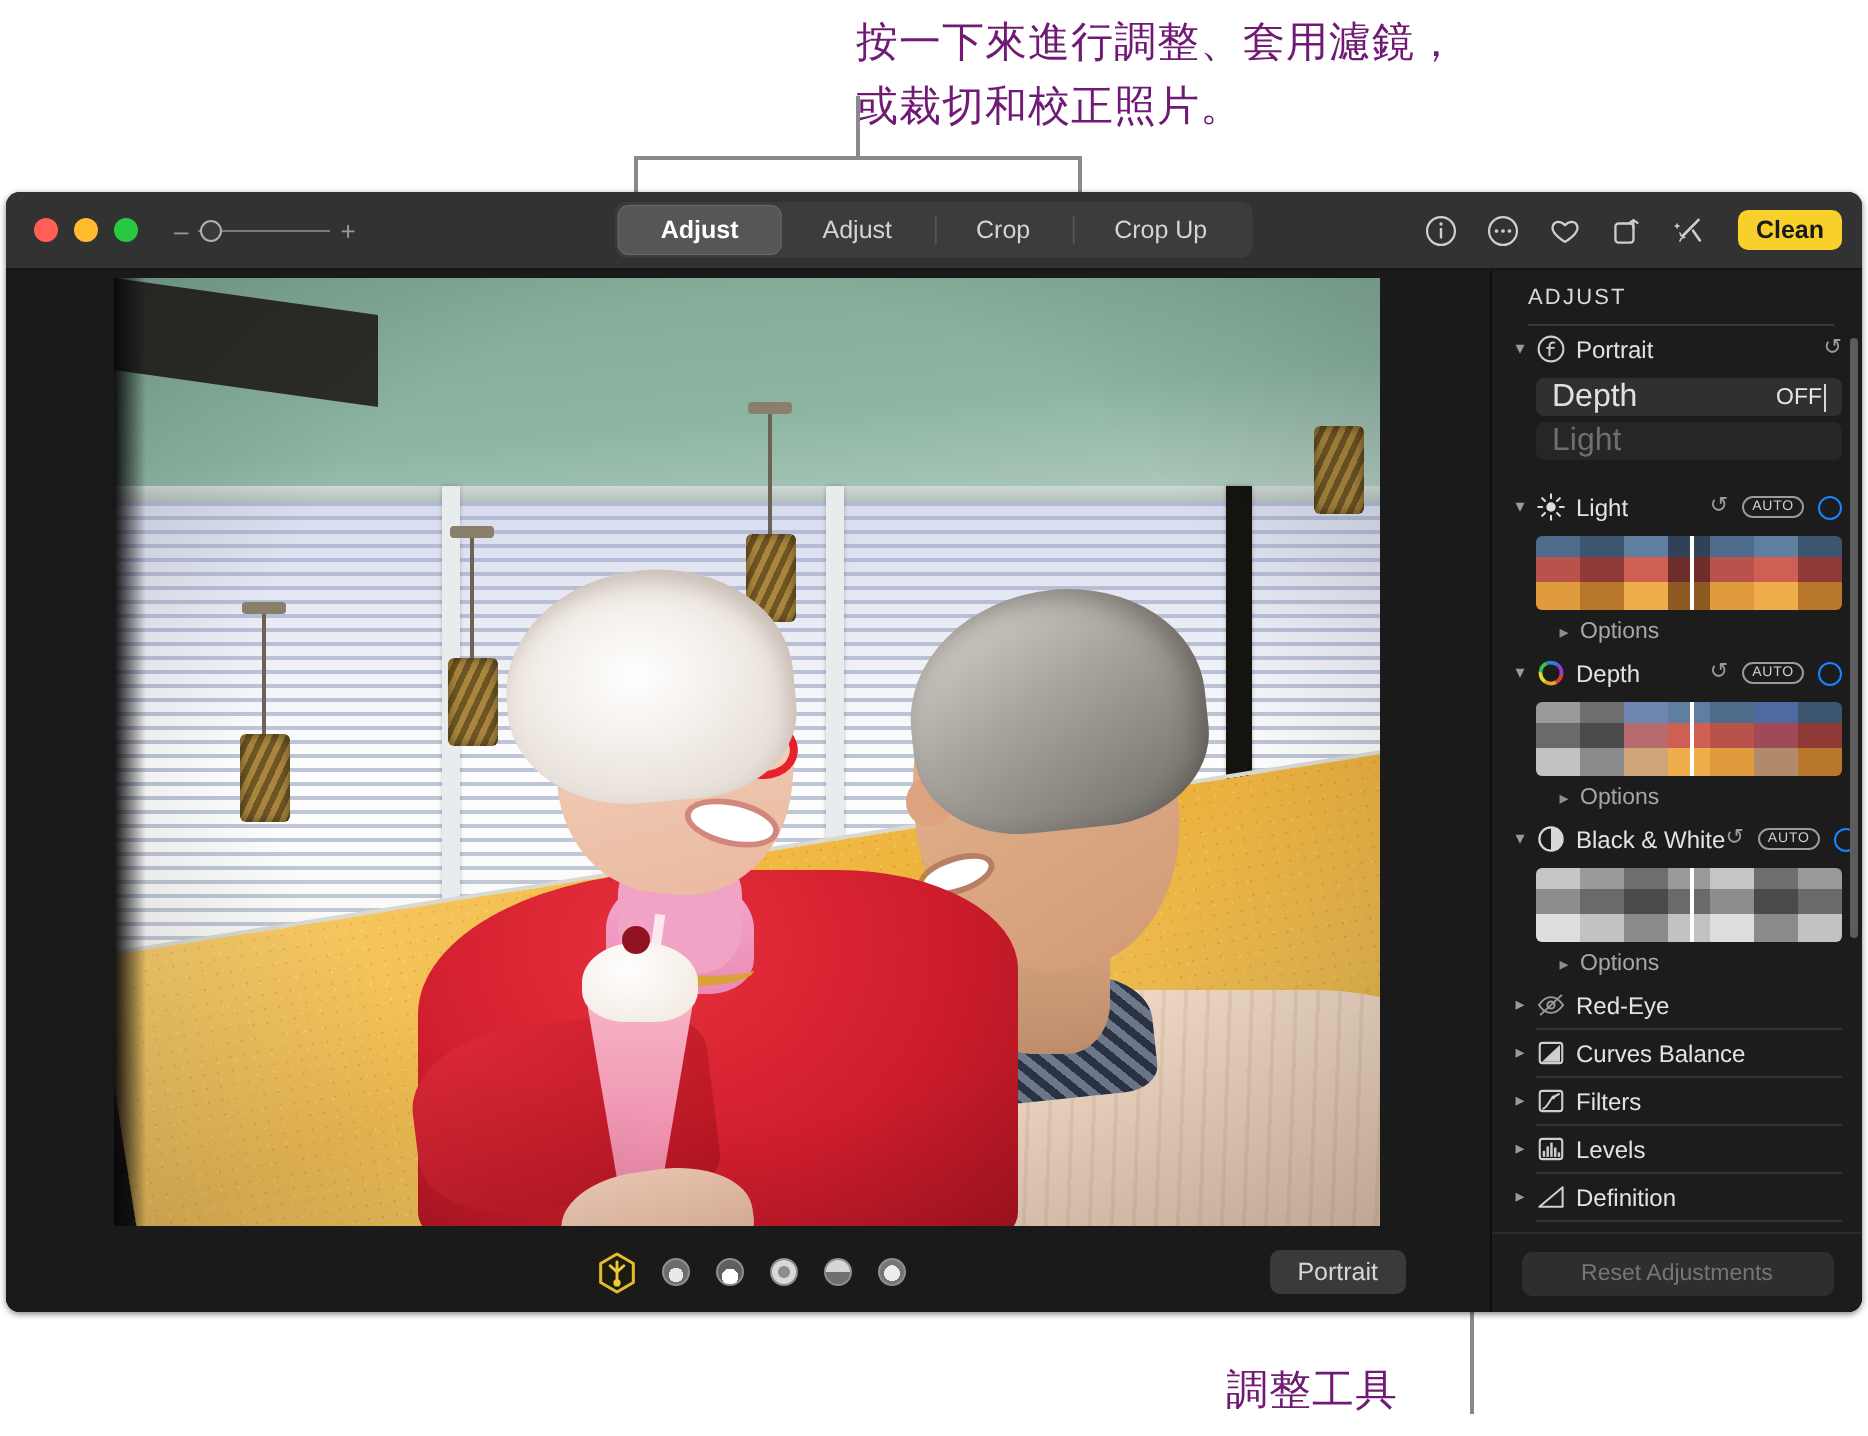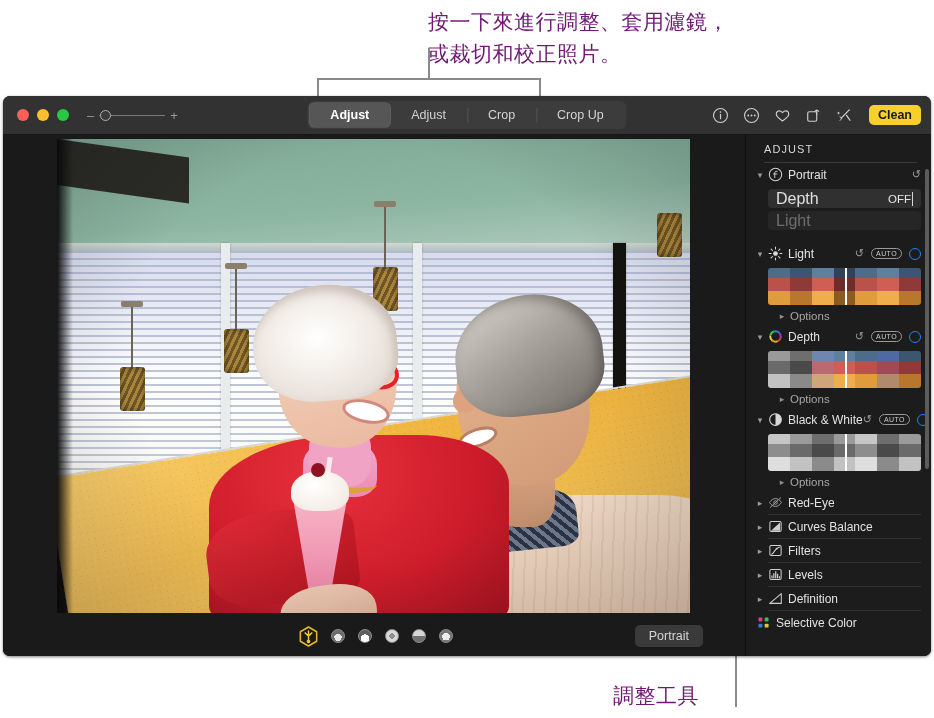--- a/index.html
+++ b/index.html
@@ -813,17 +813,20 @@
               <rect x="9.2" y="2.6" width="4.2" height="4.2" rx="1" fill="#33c24d"></rect>
               <rect x="2.6" y="9.2" width="4.2" height="4.2" rx="1" fill="#2f7ee0"></rect>
               <rect x="9.2" y="9.2" width="4.2" height="4.2" rx="1" fill="#e8c62a"></rect>
             </svg>
             <span class="adj-name">Selective Color</span>
           </div>
 
           <div id="sb-scrollbar"></div>
         </div>
 
+        <div id="sb-footer">
+          <button id="reset-button">Reset Adjustments</button>
+        </div>
       </div>
 
     </div>
   </div>
 </div>
 
 </body></html>

